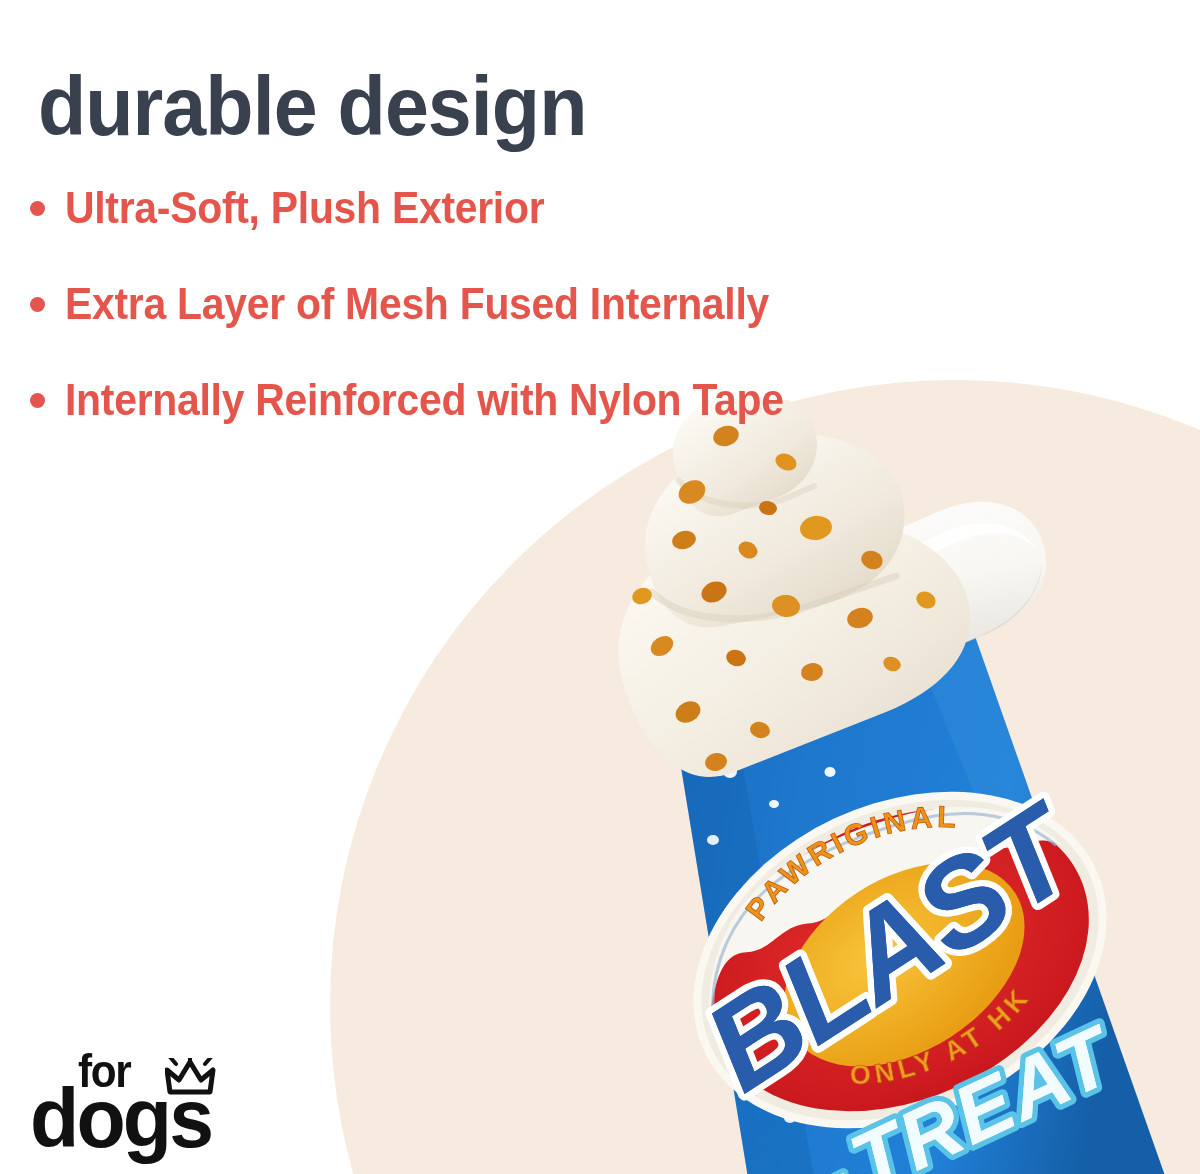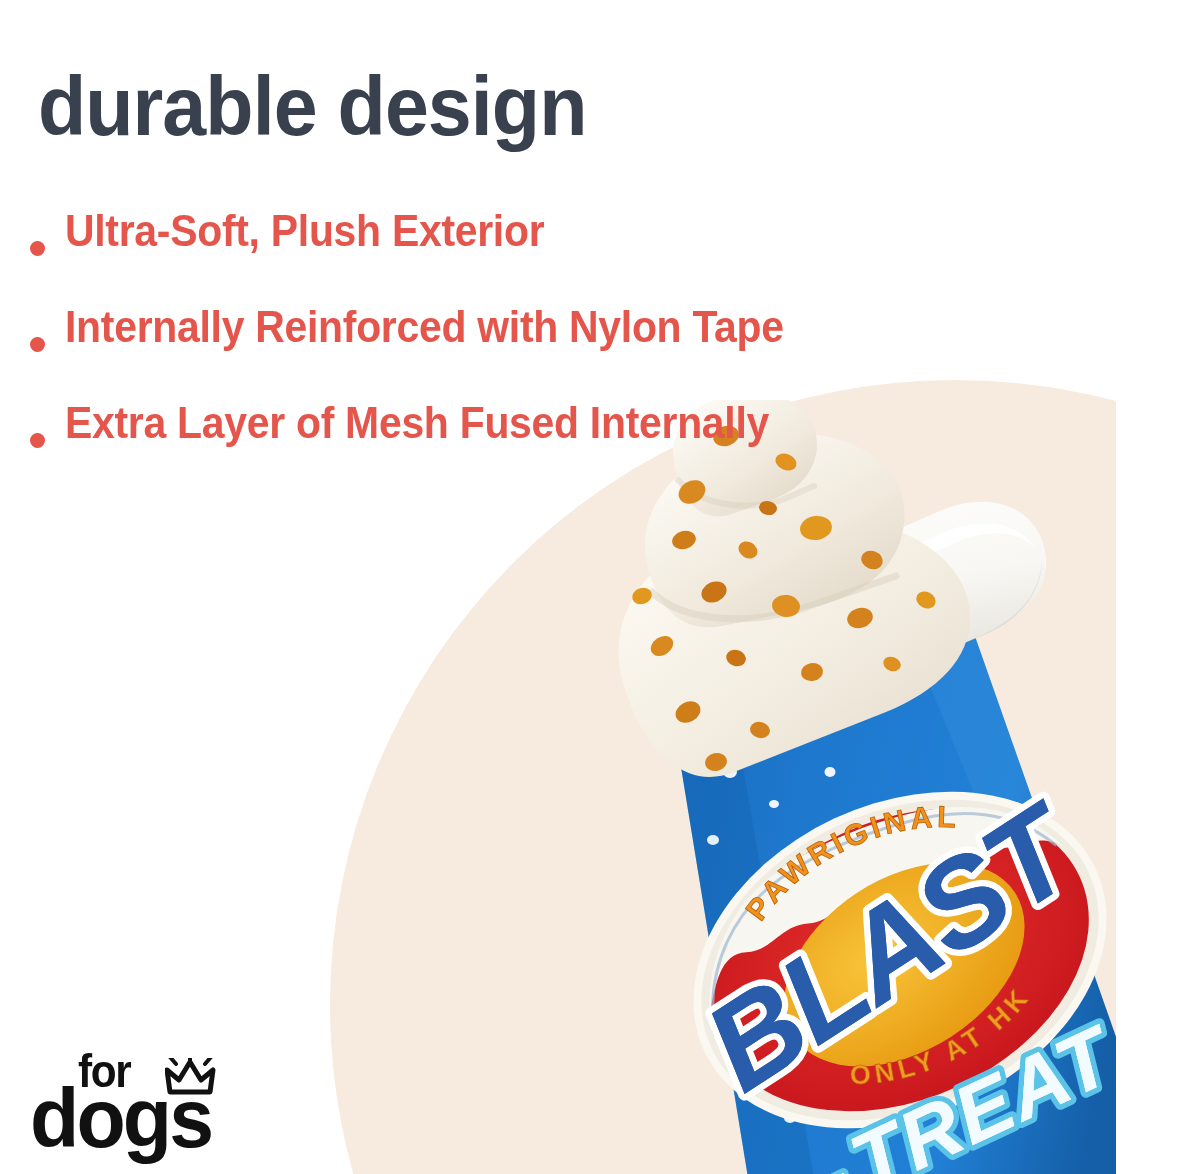--- a/index.html
+++ b/index.html
@@ -5,25 +5,24 @@
   html, body {
     margin: 0;
     padding: 0;
     background: #ffffff;
   }
   body {
     font-family: "Liberation Sans", sans-serif;
   }
   #stage {
     position: relative;
-    width: 1072px;
+    width: 1200px;
     height: 1174px;
     background: #ffffff;
     overflow: hidden;
-    padding-left: 44px;
   }
 
   
   #beige-arc {
     position: absolute;
     left: 330px;
     top: 380px;
     width: 1250px;
     height: 1250px;
     border-radius: 50%;
@@ -54,21 +53,21 @@
     left: 28px;
     top: 160px;
     z-index: 5;
     list-style: none;
     margin: 0;
     padding: 0;
     width: 1000px;
   }
   .feature-item {
     display: flex;
-    align-items: flex-end;
+    align-items: center;
     height: 96px;
     white-space: nowrap;
   }
   .feature-bullet {
     flex: 0 0 auto;
     width: 15px;
     height: 15px;
     border-radius: 50%;
     background: #E4554B;
     margin-right: 20px;
@@ -145,25 +144,25 @@
 
   <h1 id="headline">durable design</h1>
 
   <ul id="feature-list">
     <li class="feature-item">
       <span class="feature-bullet"></span>
       <span class="feature-text">Ultra-Soft, Plush Exterior</span>
     </li>
     <li class="feature-item">
       <span class="feature-bullet"></span>
-      <span class="feature-text">Internally Reinforced with Nylon Tape</span>
+      <span class="feature-text">Extra Layer of Mesh Fused Internally</span>
     </li>
     <li class="feature-item">
       <span class="feature-bullet"></span>
-      <span class="feature-text">Extra Layer of Mesh Fused Internally</span>
+      <span class="feature-text">Internally Reinforced with Nylon Tape</span>
     </li>
   </ul>
 
   <div id="plush-toy">
     <svg viewBox="0 0 790 790" width="790" height="790" xmlns="http://www.w3.org/2000/svg">
       <defs>
 
         <linearGradient id="creamGrad" x1="0" y1="0" x2="1" y2="1">
           <stop offset="0%" stop-color="#FFFDF7"></stop>
           <stop offset="55%" stop-color="#F3EDE1"></stop>

